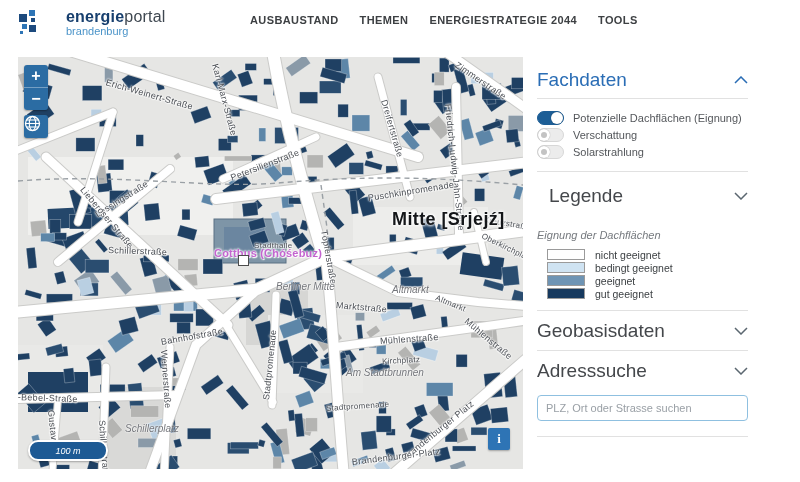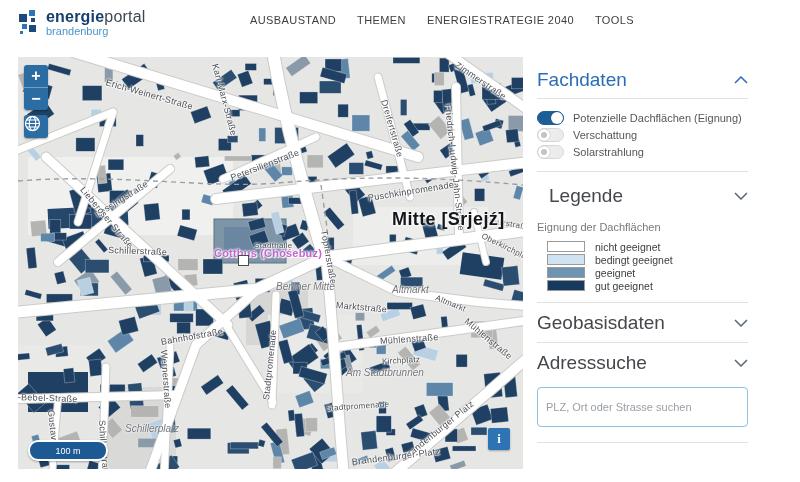--- a/index.html
+++ b/index.html
@@ -1,28 +1,28 @@
 <!DOCTYPE html>
 <html><head>
 <meta charset="utf-8">
 <style>
   html,body{margin:0;padding:0;background:#fff;}
   body{width:800px;height:482px;overflow:hidden;font-family:"Liberation Sans",sans-serif;position:relative;}
   .page{position:absolute;inset:0;background:#fff;}
 
   
   header{position:absolute;left:0;top:0;width:800px;height:57px;background:#fff;}
-  .logo{position:absolute;left:18px;top:8px;display:flex;align-items:flex-start;gap:4px;cursor:pointer;}
+  .logo{position:absolute;left:18px;top:8px;display:flex;align-items:flex-start;gap:24px;cursor:pointer;}
   .logo-mark{width:24px;height:28px;position:relative;flex:0 0 auto;}
   .logo-text .l1{font-size:16px;line-height:17px;color:#1c4a7e;letter-spacing:.2px;}
   .logo-text .l1 b{font-weight:700;color:#173f6e;}
   .logo-text .l1 span.light{font-weight:400;color:#3e4750;}
   .logo-text .l2{font-size:11px;color:#4b94c9;margin-top:0;}
   nav{position:absolute;left:250px;top:14px;display:flex;gap:21px;}
-  nav .nav-item{font-size:11px;font-weight:400;color:#3d4043;letter-spacing:.4px;cursor:pointer;white-space:nowrap;}
+  nav .nav-item{font-size:11px;font-weight:700;color:#3d4043;letter-spacing:.4px;cursor:pointer;white-space:nowrap;}
 
   
   .map{position:absolute;left:18px;top:57px;width:505px;height:412px;background:#e6e6e4;overflow:hidden;}
   .map svg{position:absolute;left:0;top:0;}
   .map-label{position:absolute;white-space:nowrap;transform-origin:0 50%;pointer-events:none;}
   .street-lab{font-size:9px;color:#4a4e54;letter-spacing:.3px;
     text-shadow:0 0 2px #fff,0 0 2px #fff,0 0 3px #fff,1px 1px 1px #fff;}
   .area-lab{font-size:10px;font-style:italic;color:#74767b;
     text-shadow:0 0 2px #fff,0 0 2px #fff;}
   .city-lab{font-size:18px;font-weight:600;color:#141619;letter-spacing:.4px;
@@ -33,21 +33,21 @@
 
   .zoom-ctrl{position:absolute;left:6px;top:8px;width:24px;border-radius:3px;overflow:hidden;
     box-shadow:0 1px 2px rgba(0,0,0,.35);}
   .zoom-btn{width:24px;height:22px;background:#2b6ca3;color:#fff;font-size:16px;font-weight:700;
     display:flex;align-items:center;justify-content:center;cursor:pointer;line-height:1;}
   .zoom-btn + .zoom-btn{border-top:1px solid rgba(255,255,255,.35);}
   .globe-btn{position:absolute;left:6px;top:58px;width:24px;height:23px;background:#2b6ca3;border-radius:3px;
     display:flex;align-items:center;justify-content:center;cursor:pointer;box-shadow:0 1px 2px rgba(0,0,0,.35);}
   .scalebar{position:absolute;left:10px;bottom:8px;width:76px;height:17px;background:#1d5a94;border:2px solid #fff;
     border-radius:10px;color:#fff;font-size:9px;display:flex;align-items:center;justify-content:center;
-    box-shadow:0 1px 2px rgba(0,0,0,.3);}
+    box-shadow:0 1px 2px rgba(0,0,0,.3);font-style:italic;}
   .info-btn{position:absolute;right:13px;bottom:19px;width:22px;height:22px;background:#2e74b5;border-radius:2px;
     color:#fff;font-size:13px;font-weight:700;font-family:"Liberation Serif",serif;
     display:flex;align-items:center;justify-content:center;cursor:pointer;box-shadow:0 1px 2px rgba(0,0,0,.3);}
 
   
   aside{position:absolute;left:537px;top:57px;width:211px;}
   .sec-head{display:flex;align-items:center;justify-content:space-between;cursor:pointer;}
   .sec-title{font-size:19px;color:#44474b;}
   .sec-head.active .sec-title{color:#2a6db5;}
   .chev{color:#5b6770;display:flex;}
@@ -56,25 +56,25 @@
   .toggle-row{display:flex;align-items:center;gap:9px;height:15px;margin:2px 0;cursor:pointer;}
   .switch{width:25px;height:12px;border-radius:7px;position:relative;flex:0 0 auto;}
   .switch.off{background:#ececec;border:1px solid #d7d7d7;}
   .switch.on{background:#1d5e96;border:1px solid #1d5e96;}
   .knob{position:absolute;top:0;width:12px;height:12px;border-radius:50%;background:#fff;
     box-shadow:0 0 1px rgba(0,0,0,.4);}
   .switch.off .knob{left:0;}
   .switch.on .knob{right:0;}
   .switch.off .knob::after{content:"";position:absolute;left:3px;top:3px;width:6px;height:6px;border-radius:50%;background:#c3c3c3;}
   .toggle-label{font-size:11px;color:#54575b;}
-  .legend-sub{font-size:11px;color:#75797e;margin:0 0 7px 0;}
+  .legend-sub{font-size:11px;color:#75797e;margin:8px 0 7px 0;font-style:italic;}
   .legend-row{display:flex;align-items:center;gap:10px;height:13px;}
   .swatch{width:36px;height:9px;border:1px solid #9a9a9a;flex:0 0 auto;}
   .legend-label{font-size:10.5px;color:#3c4043;}
-  .addr-input{width:100%;box-sizing:border-box;height:40px;border:1px solid #8fc0e0;border-radius:4px;
+  .addr-input{width:100%;box-sizing:border-box;height:26px;border:1px solid #8fc0e0;border-radius:4px;
     font-size:11px;color:#3c4043;padding:12px 8px;outline:none;font-family:"Liberation Sans",sans-serif;}
   .addr-input::placeholder{color:#9aa0a6;}
 </style>
 </head>
 <body>
 
 <div class="page">
 
   <header>
     <div class="logo">
@@ -87,21 +87,21 @@
         <rect x="2" y="23" width="3" height="3" fill="#2e75b6"></rect>
       </svg>
       <div class="logo-text">
         <div class="l1"><b>energie</b><span class="light">portal</span></div>
         <div class="l2">brandenburg</div>
       </div>
     </div>
     <nav id="main-nav">
         <div class="nav-item">AUSBAUSTAND</div>
         <div class="nav-item">THEMEN</div>
-        <div class="nav-item">ENERGIESTRATEGIE 2040</div>
+        <div class="nav-item">ENERGIESTRATEGIE 2044</div>
         <div class="nav-item">TOOLS</div>
       </nav>
   </header>
 
   <div class="map">
     <svg id="map-svg" width="505" height="412" viewBox="0 0 505 412">
       <g id="g-patches">
         <rect x="10" y="100" width="205" height="78" fill="#f0f0ee"></rect>
         <rect x="335" y="150" width="135" height="58" fill="#ededeb"></rect>
         <rect x="228" y="230" width="62" height="58" fill="#d6d6d4"></rect>

